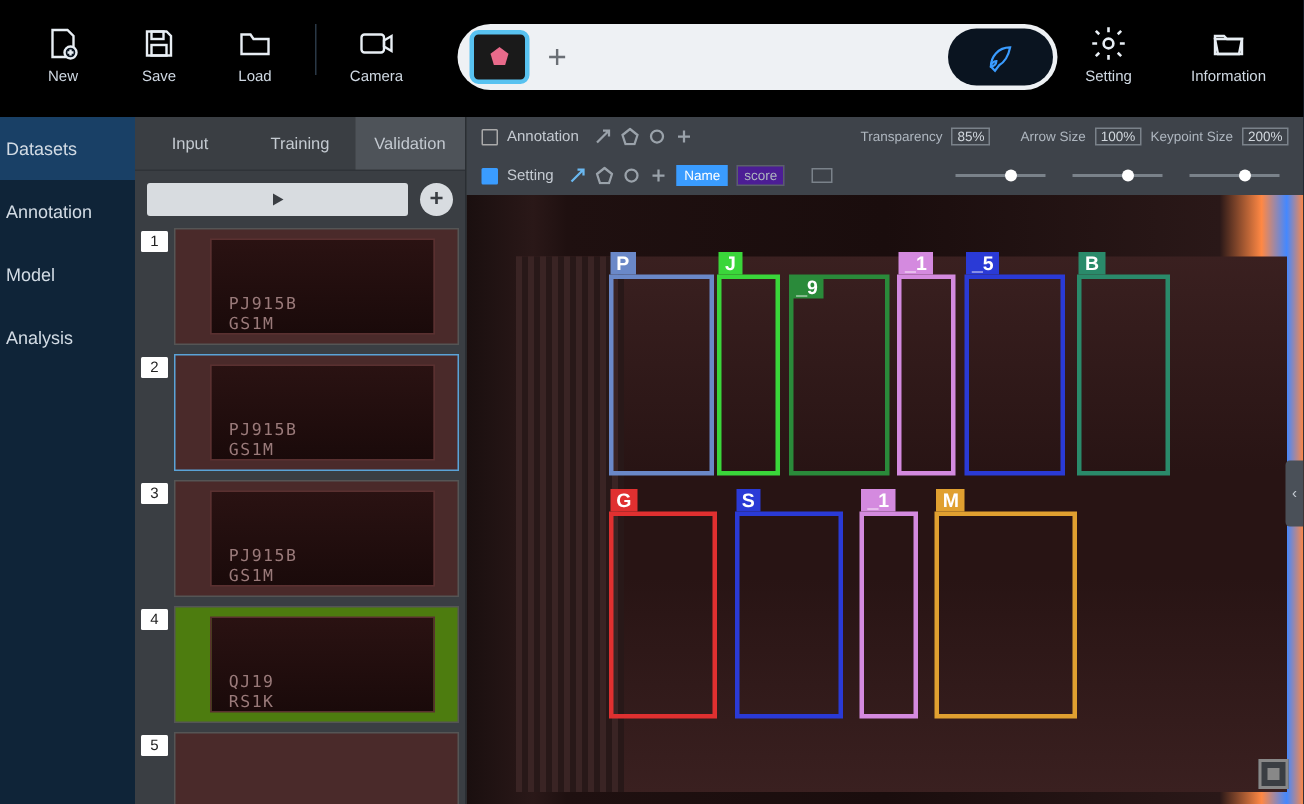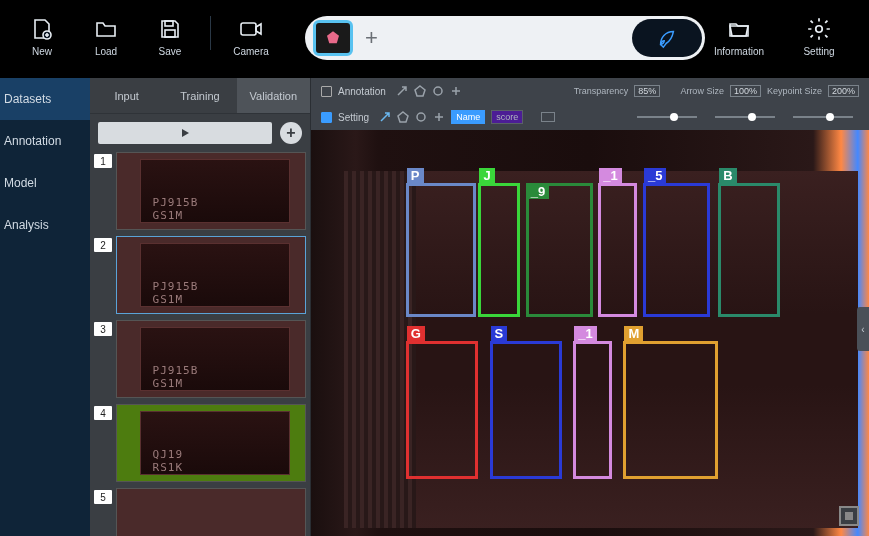--- a/index.html
+++ b/index.html
@@ -89,34 +89,34 @@
           <path d="M5 3h10l4 4v14H5z"></path>
           <circle cx="17" cy="18" r="4" fill="#0a1420"></circle>
           <path d="M17 16v4M15 18h4"></path>
         </svg>
     </div>
     <span class="tb-label">New</span>
   </div>
   <div class="tb-btn">
     <div class="ico">
       <svg viewBox="0 0 24 24" width="28" height="24">
-          <path d="M3 6h6l2 3h10v10H3z"></path>
-        </svg>
-    </div>
-    <span class="tb-label">Load</span>
+          <path d="M4 4h13l3 3v13H4z"></path>
+          <rect x="7" y="4" width="8" height="5"></rect>
+          <rect x="7" y="13" width="10" height="7"></rect>
+        </svg>
+    </div>
+    <span class="tb-label">Save</span>
   </div>
   <div class="tb-btn">
     <div class="ico">
       <svg viewBox="0 0 24 24" width="28" height="24">
-          <path d="M4 4h13l3 3v13H4z"></path>
-          <rect x="7" y="4" width="8" height="5"></rect>
-          <rect x="7" y="13" width="10" height="7"></rect>
-        </svg>
-    </div>
-    <span class="tb-label">Save</span>
+          <path d="M3 6h6l2 3h10v10H3z"></path>
+        </svg>
+    </div>
+    <span class="tb-label">Load</span>
   </div>
   <div class="tb-sep"></div>
   <div class="tb-btn">
     <div class="ico">
       <svg viewBox="0 0 24 24" width="28" height="24">
           <rect x="2" y="6" width="15" height="12" rx="2"></rect>
           <path d="M17 10l5-3v10l-5-3z"></path>
         </svg>
     </div>
     <span class="tb-label">Camera</span>
@@ -133,35 +133,35 @@
       <svg viewBox="0 0 24 24" width="22" height="22">
           <path d="M5 19c0-7 5-14 14-14-1 5-3 10-8 13l-3 4-3-3z"></path>
           <path d="M9 15c-2 0-4 2-4 4 2 0 4-2 4-4z"></path>
         </svg>
     </div>
   </div>
 
   <div class="right-tools">
     <div class="tb-btn">
       <div class="ico">
+        <svg viewBox="0 0 24 24" width="26" height="26">
+            <circle cx="12" cy="12" r="3"></circle>
+            <path d="M12 2v3M12 19v3M4.2 4.2l2.1 2.1M17.7 17.7l2.1 2.1M2 12h3M19 12h3M4.2 19.8l2.1-2.1M17.7 6.3l2.1-2.1"></path>
+          </svg>
+      </div>
+      <span class="tb-label">Setting</span>
+    </div>
+    <div class="tb-btn">
+      <div class="ico">
         <svg viewBox="0 0 24 24" width="28" height="24">
             <path d="M3 7h6l2 2h10v10H3z"></path>
             <path d="M3 9h18l-2 10H5z"></path>
           </svg>
       </div>
       <span class="tb-label">Information</span>
-    </div>
-    <div class="tb-btn">
-      <div class="ico">
-        <svg viewBox="0 0 24 24" width="26" height="26">
-            <circle cx="12" cy="12" r="3"></circle>
-            <path d="M12 2v3M12 19v3M4.2 4.2l2.1 2.1M17.7 17.7l2.1 2.1M2 12h3M19 12h3M4.2 19.8l2.1-2.1M17.7 6.3l2.1-2.1"></path>
-          </svg>
-      </div>
-      <span class="tb-label">Setting</span>
     </div>
   </div>
 </div>
 
 <div class="body">
 
   <div class="sidebar">
     <div class="side-item active">Datasets</div>
     <div class="side-item">Annotation</div>
     <div class="side-item">Model</div>

